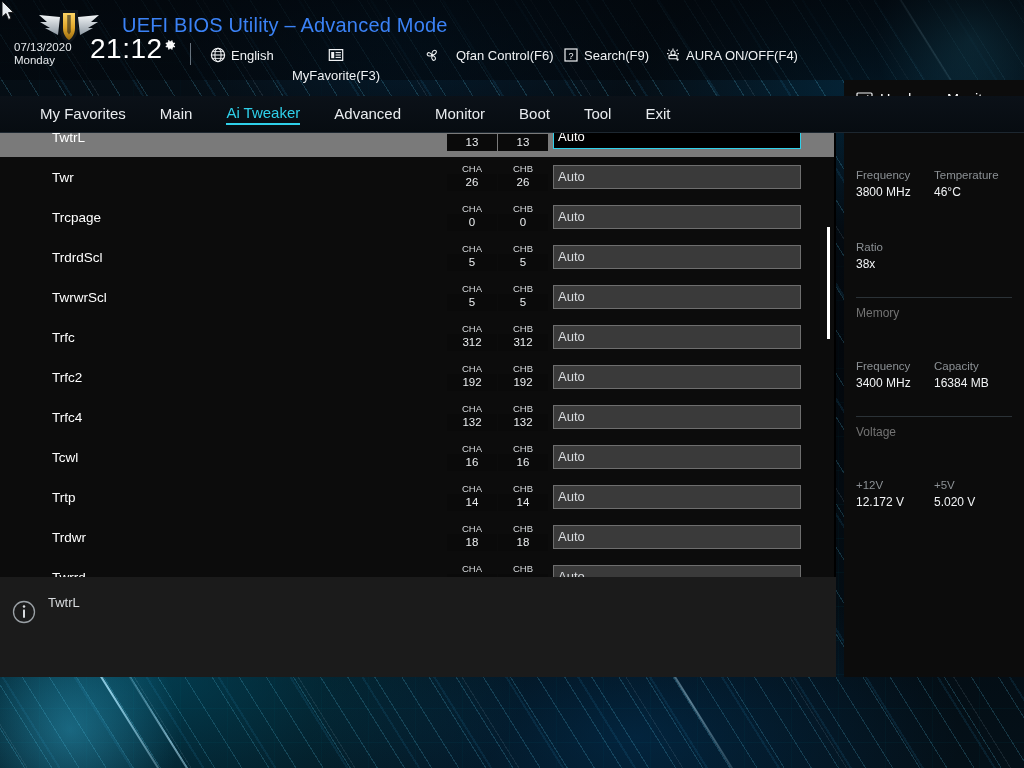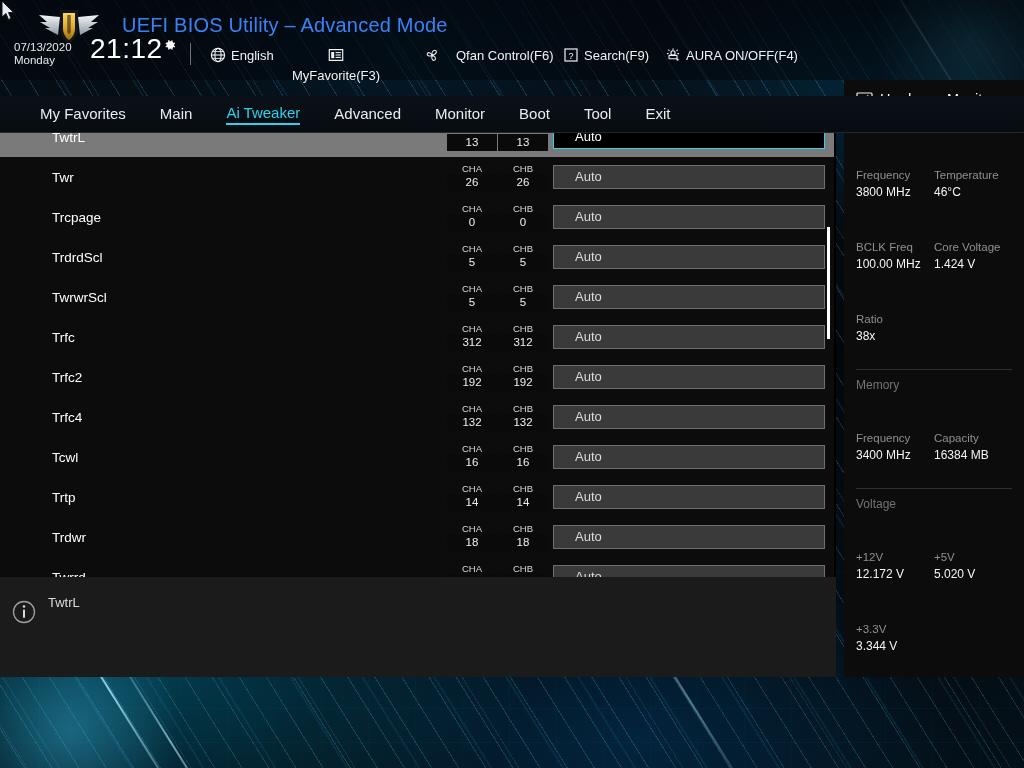--- a/index.html
+++ b/index.html
@@ -81,23 +81,23 @@
   .row{ position:relative; height:40px; display:flex; align-items:center; }
   .row.selected{ background:#7a7a7a; }
   .row .label{ position:absolute; left:52px; font-size:13.5px; color:#fff; }
   .row.selected .label{ color:#fff; }
   .chcell{ position:absolute; width:50px; text-align:center; }
   .chcell.a{ left:447px; } .chcell.b{ left:498px; }
   .chcell .ch-name{ font-size:9.5px; color:#d7dadd; line-height:11px; }
   .row.selected .chcell .ch-name{ color:#fff; }
   .chcell .ch-val{ background:#0a0a0a; color:#eceff1; font-size:11.5px; line-height:17px;
                    height:17px; }
-  .row .field{ position:absolute; left:553px; width:272px; height:24px;
+  .row .field{ position:absolute; left:553px; width:248px; height:24px;
                background:#3a3a3a; border:1px solid #6e6e6e;
-               color:#d9dcdf; font-size:13px; line-height:22px; padding-left:21px; }
+               color:#d9dcdf; font-size:13px; line-height:22px; padding-left:4px; }
   .row.selected .field{ background:#000; border:1px solid #2fd0ea; color:#fff; }
   #scrollbar{ position:absolute; left:827px; top:0; width:3px; height:460px; }
   #scroll-thumb{ position:absolute; left:0; width:3px; background:#ffffff; }
   #content-divider{ position:absolute; left:834px; top:0; width:2px; height:460px;
                     background:#000; }
 
   
   #helppanel{ position:absolute; left:0; top:577px; width:836px; height:100px;
               background:#1b1b1b; z-index:4; }
   #help-info-icon{ position:absolute; left:12px; top:600px; width:24px; height:24px; z-index:5; }
@@ -420,30 +420,20 @@
           <div class="hw-k">Frequency</div>
           <div class="hw-v">3800 MHz</div>
         </div>
         <div class="hw-col">
           <div class="hw-k">Temperature</div>
           <div class="hw-v">46°C</div>
         </div>
       </div>
       <div class="hw-grid">
         <div class="hw-col">
-          <div class="hw-k">BCLK Freq</div>
-          <div class="hw-v">100.00 MHz</div>
-        </div>
-        <div class="hw-col">
-          <div class="hw-k">Core Voltage</div>
-          <div class="hw-v">1.424 V</div>
-        </div>
-      </div>
-      <div class="hw-grid">
-        <div class="hw-col">
           <div class="hw-k">Ratio</div>
           <div class="hw-v">38x</div>
         </div>
         <div class="hw-col">
           <div class="hw-k"></div>
           <div class="hw-v"></div>
         </div>
       </div>
       <div class="hw-rule"></div>
       <div class="hw-section">Memory</div>
@@ -462,30 +452,20 @@
       <div class="hw-grid">
         <div class="hw-col">
           <div class="hw-k">+12V</div>
           <div class="hw-v">12.172 V</div>
         </div>
         <div class="hw-col">
           <div class="hw-k">+5V</div>
           <div class="hw-v">5.020 V</div>
         </div>
       </div>
-      <div class="hw-grid">
-        <div class="hw-col">
-          <div class="hw-k">+3.3V</div>
-          <div class="hw-v">3.344 V</div>
-        </div>
-        <div class="hw-col">
-          <div class="hw-k"></div>
-          <div class="hw-v"></div>
-        </div>
-      </div>
     </div>
 </div>
 
 <div id="footer">
   
   
   
   
   
   

